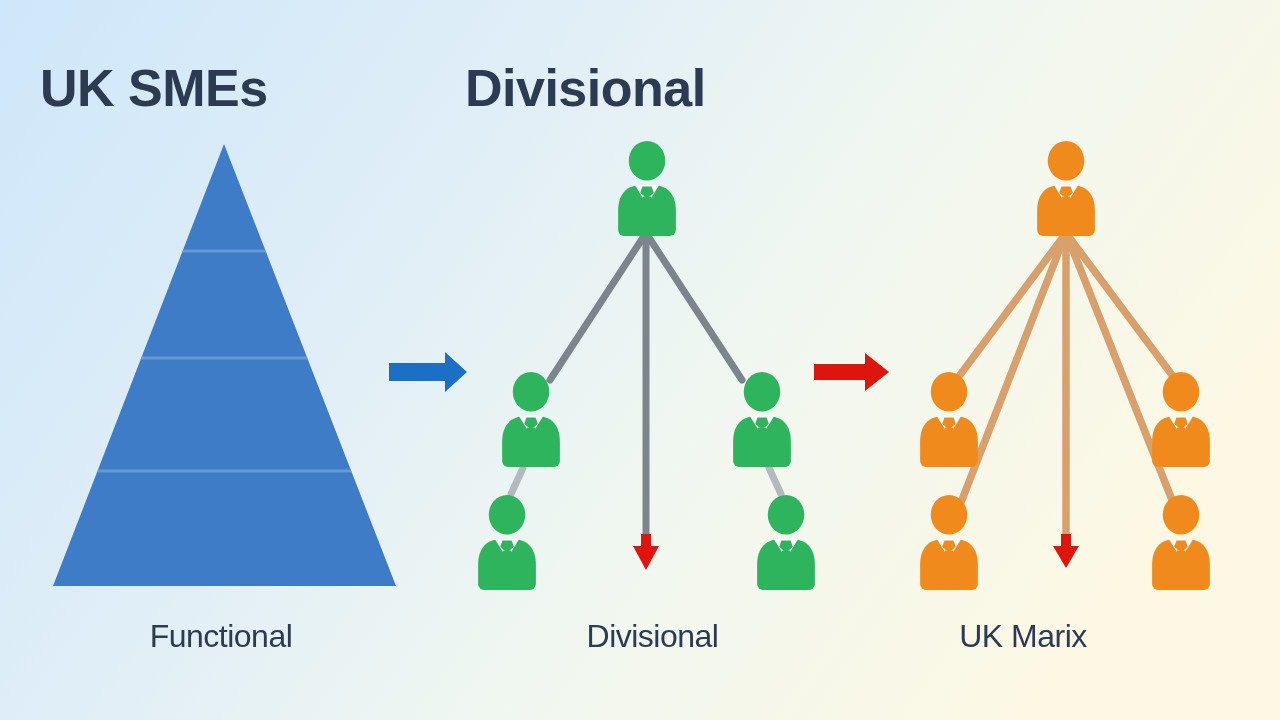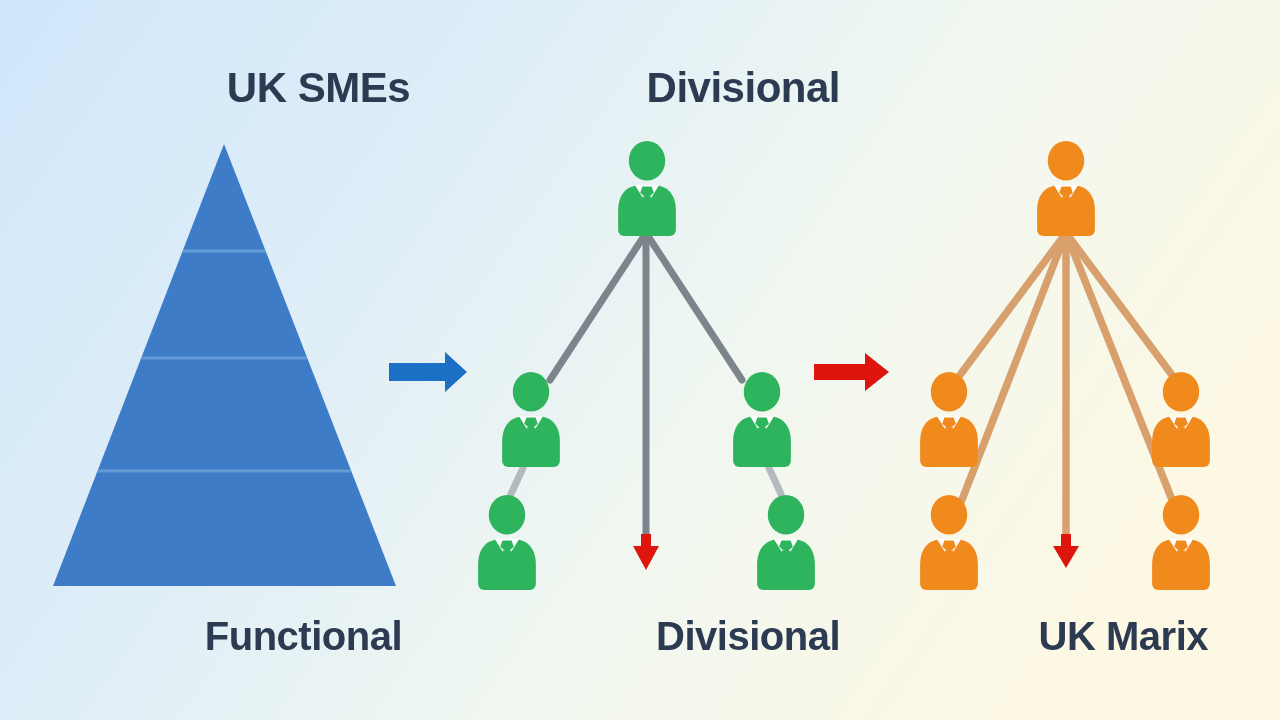--- a/index.html
+++ b/index.html
@@ -9,28 +9,28 @@
     position:relative;
     background:linear-gradient(125deg,
       var(--bg-top-left,#cfe7fa) 0%,
       #e0eef7 32%,
       #f0f7f1 55%,
       var(--bg-bottom-right,#fdf8e3) 88%);
   }
   .stage{ position:absolute; inset:0; }
   .title{
     position:absolute; top:60px; height:56px;
-    font-size:42px; font-weight:700; letter-spacing:-0.5px;
-    color:var(--title,#2c3a52); text-align:right; line-height:56px;
+    font-size:52px; font-weight:700; letter-spacing:-0.5px;
+    color:var(--title,#2c3a52); text-align:left; line-height:56px;
     white-space:nowrap;
   }
   .caption{
     position:absolute; top:608px; height:56px;
-    font-size:40px; font-weight:700; letter-spacing:-0.5px;
-    color:var(--title,#2c3a52); text-align:right; line-height:56px;
+    font-size:32px; font-weight:400; letter-spacing:-0.5px;
+    color:var(--title,#2c3a52); text-align:center; line-height:56px;
     white-space:nowrap;
   }
   svg{ position:absolute; overflow:visible; }
   .tree-green{ color:var(--person-green,#2eb45c); }
   .tree-orange{ color:var(--person-orange,#f18a1d); }
   .line-gray{ stroke:var(--line-gray,#7c848c); stroke-width:7; stroke-linecap:round; }
   .line-gray-light{ stroke:var(--line-gray-light,#b3b9be); stroke-width:7; stroke-linecap:round; }
   .line-tan{ stroke:var(--line-tan,#d7a06c); stroke-width:7.5; stroke-linecap:round; }
   .red-fill{ fill:var(--arrow-red,#dd150d); }
   .blue-fill{ fill:var(--arrow-blue,#1b70c5); }

